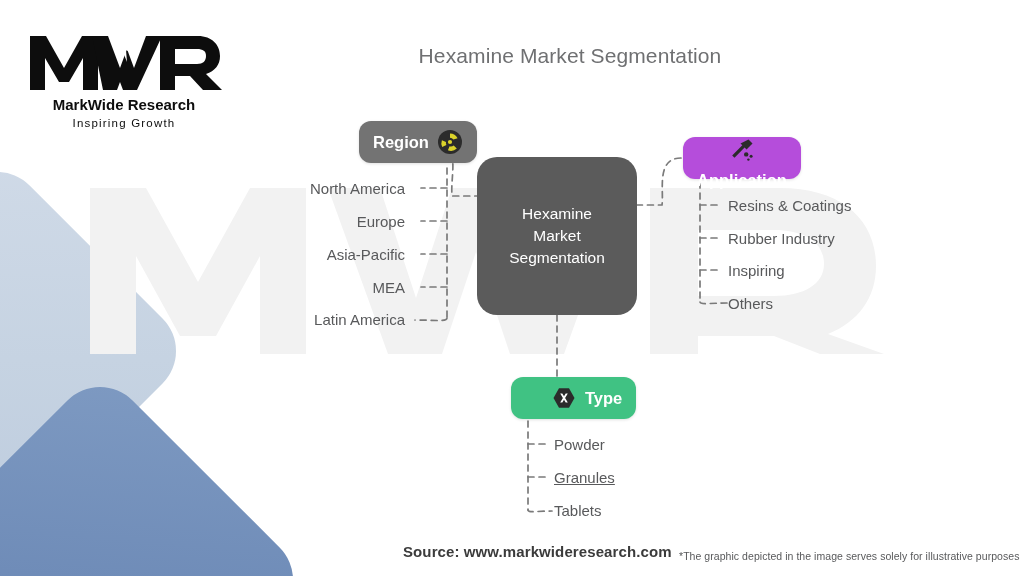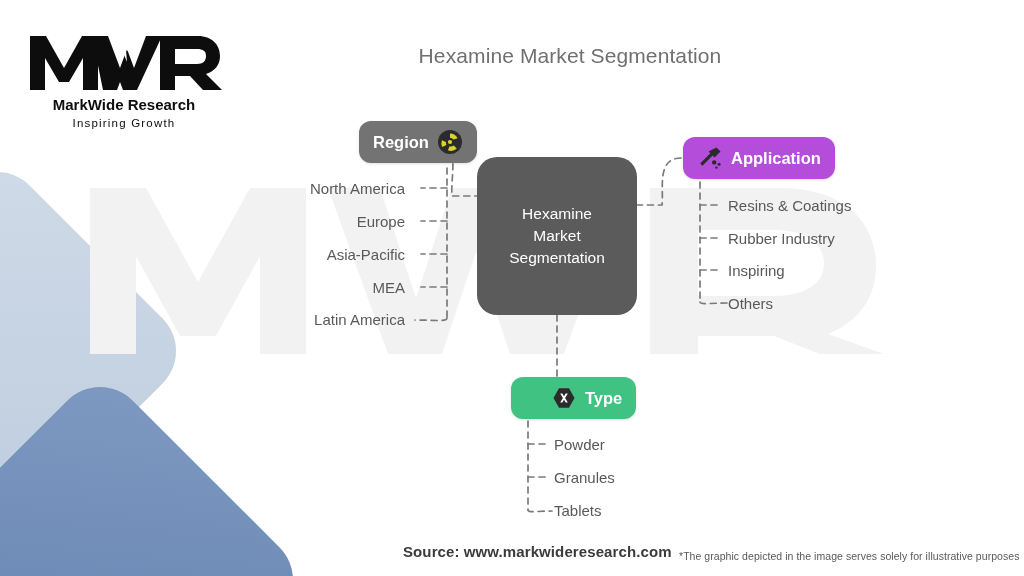--- a/index.html
+++ b/index.html
@@ -129,20 +129,21 @@
 
   #badge-region {
     left: 316px; top: 121px;
     background: #737373;
     flex-direction: row;
     margin-left: 43px;
   }
   #badge-application {
     left: 683px; top: 137px;
     background: #b54ddb;
+    flex-direction: column;
   }
   #badge-type {
     left: 511px; top: 377px;
     background: #40c283;
     padding-left: 40px;
   }
 
   
   .item {
     position: absolute;
@@ -287,19 +288,19 @@
   <div class="item right-aligned" style="left:215px; top:279px; width:190px;">MEA</div>
   <div class="item right-aligned" style="left:215px; top:246px; width:190px;">Asia-Pacific</div>
   <div class="item right-aligned" style="left:215px; top:311px; width:190px;">Latin America</div>
 
   <div class="item" style="left:728px; top:197px;">Resins &amp; Coatings</div>
   <div class="item" style="left:728px; top:230px;">Rubber Industry</div>
   <div class="item" style="left:728px; top:262px;">Inspiring</div>
   <div class="item" style="left:728px; top:295px;">Others</div>
 
   <div class="item" style="left:554px; top:436px;">Powder</div>
-  <div class="item" style="left:554px; top:469px;">Granules</div>
+  <div class="item" style="left:554px; top:469px;text-decoration:underline;">Granules</div>
   <div class="item" style="left:554px; top:502px;">Tablets</div>
 
   <div id="source-note">Source: www.markwideresearch.com</div>
   <div id="disclaimer">*The graphic depicted in the image serves solely for illustrative purposes</div>
 
 </div>
 
 </body></html>

